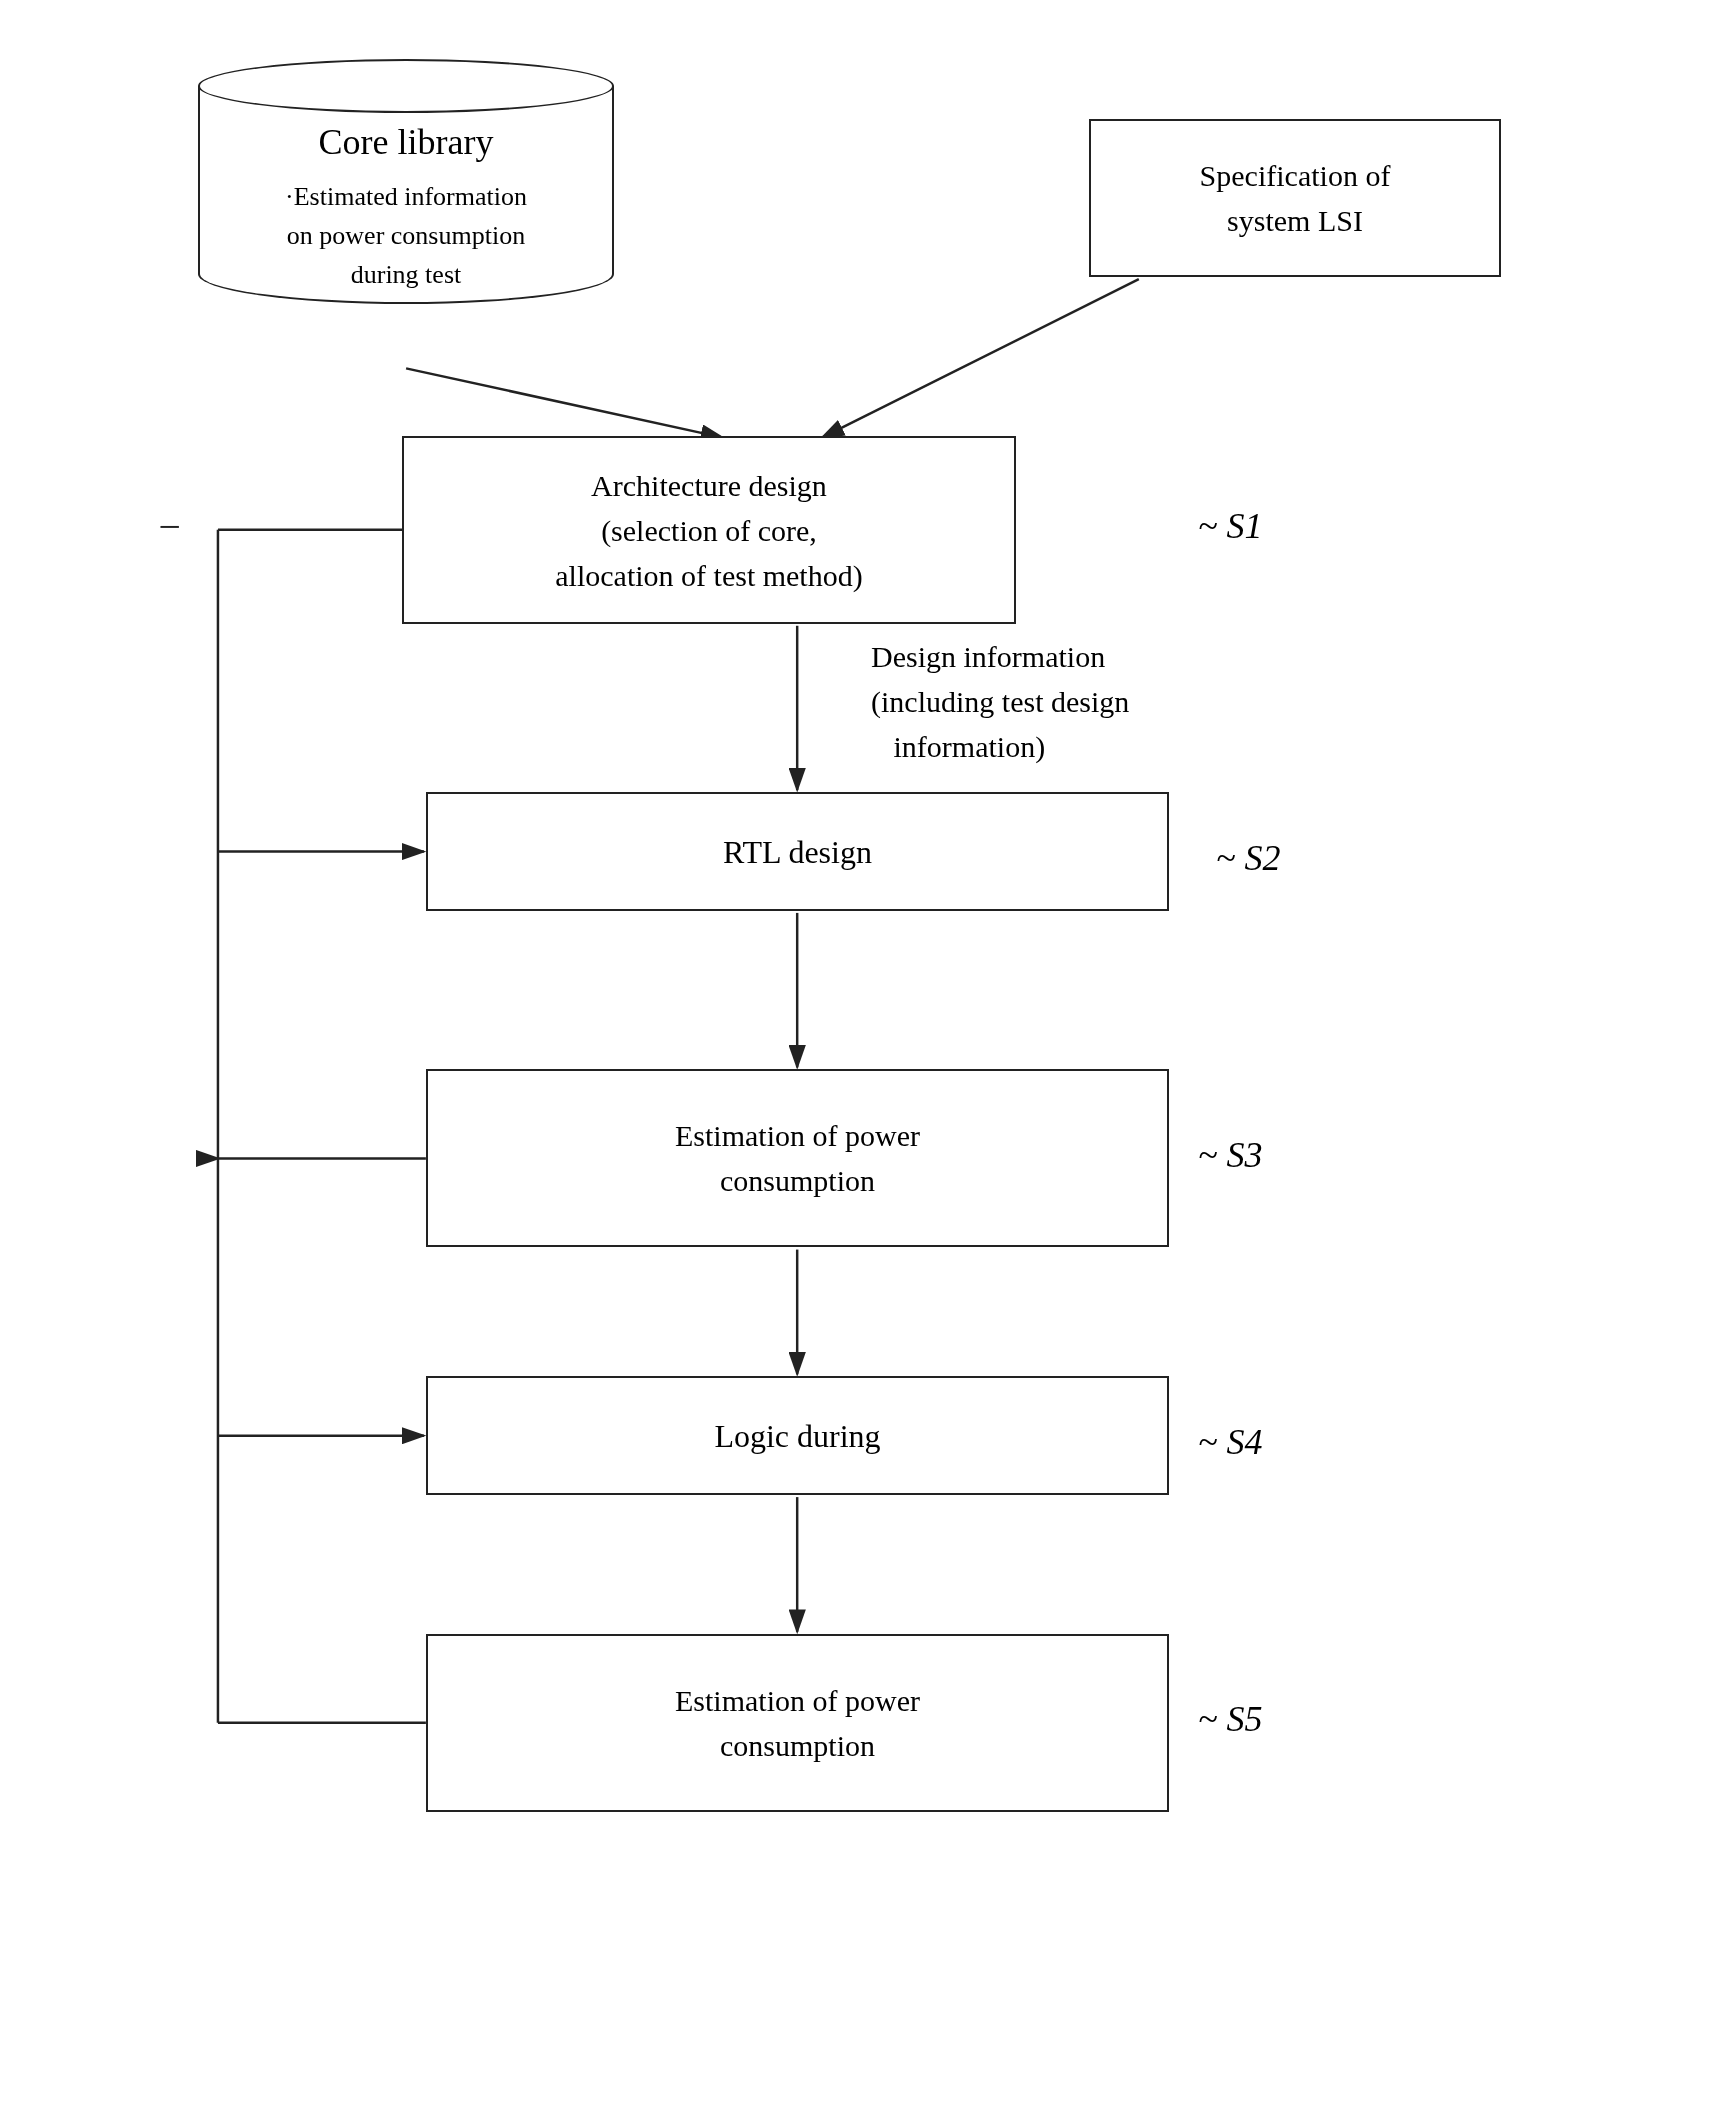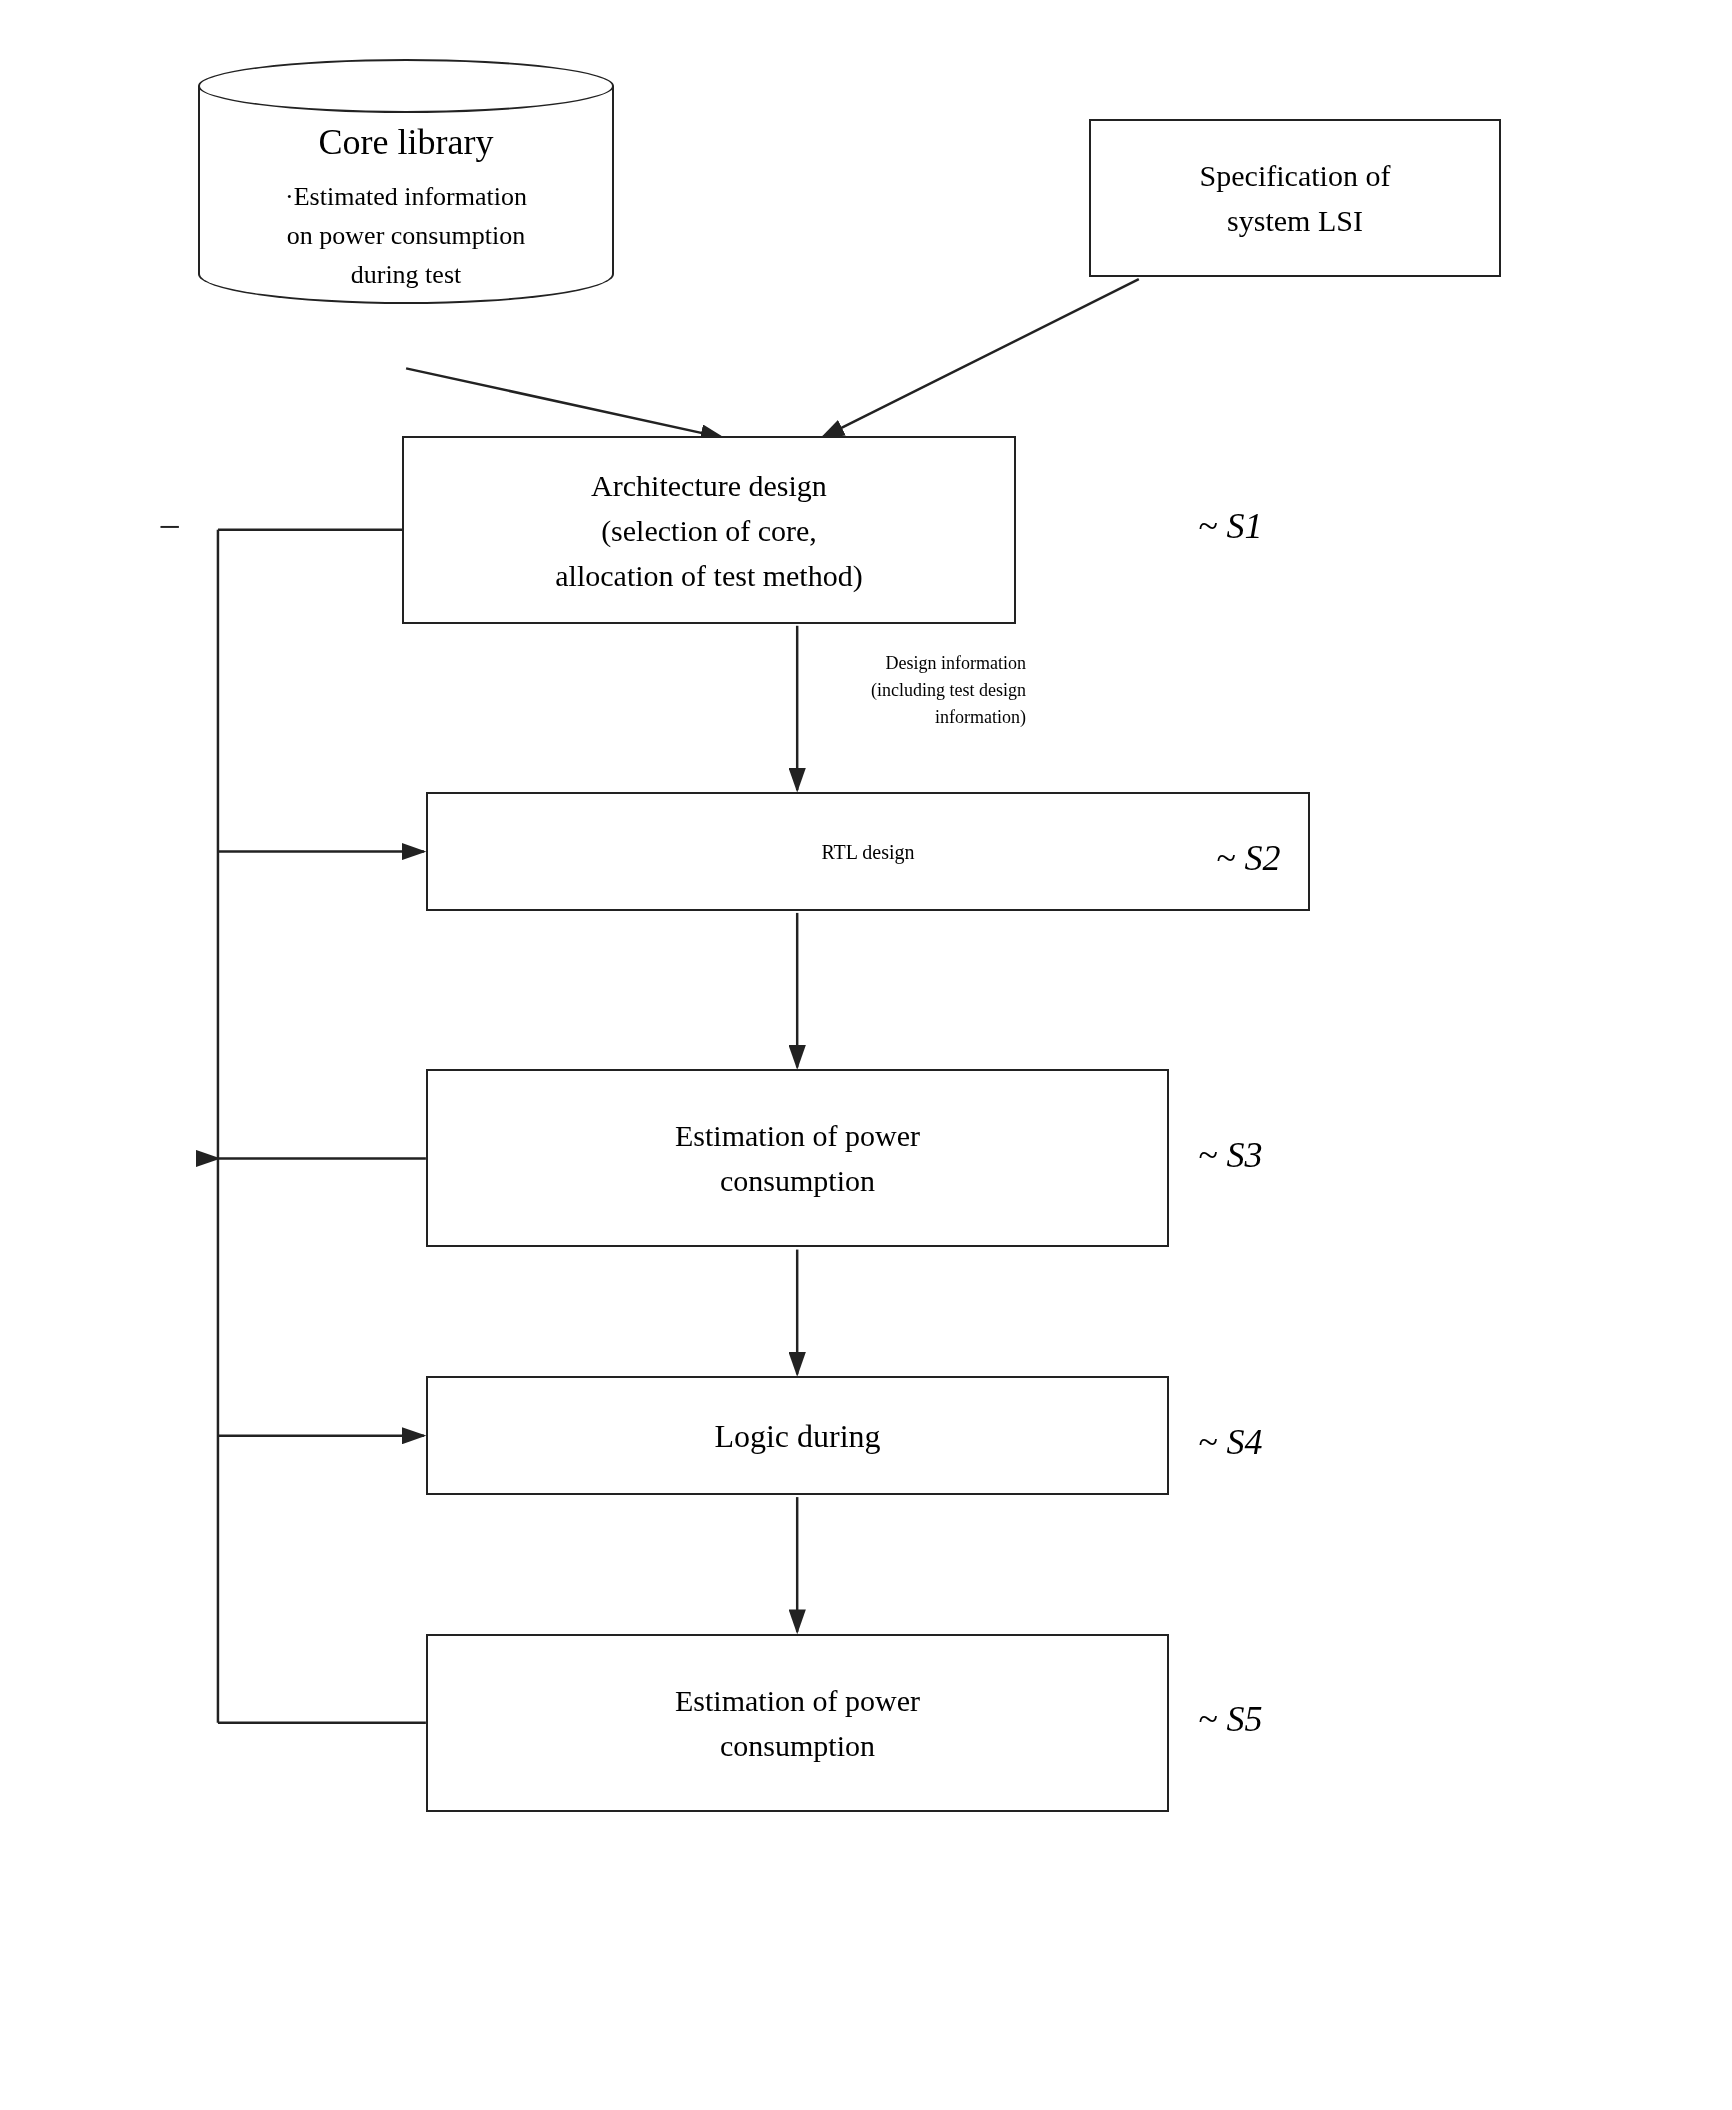--- a/index.html
+++ b/index.html
@@ -98,23 +98,23 @@
       top: 436px;
       width: 614px;
       height: 188px;
       font-size: 30px;
     }
 
     
     .rtl-box {
       left: 426px;
       top: 792px;
-      width: 884px;
+      width: 743px;
       height: 119px;
-      font-size: 20px;
+      font-size: 32px;
     }
 
     
     .est1-box {
       left: 426px;
       top: 1069px;
       width: 743px;
       height: 178px;
       font-size: 30px;
     }
@@ -150,24 +150,23 @@
       top: 0;
       left: 0;
       width: 1733px;
       height: 2111px;
       pointer-events: none;
     }
 
     
     .info-label {
       position: absolute;
-      font-size: 18px;
-      text-align: right;
-      line-height: 1.5;
-      margin-top: 16px;
+      font-size: 30px;
+      text-align: left;
+      line-height: 1.5;
     }
   </style>
 </head>
 <body>
 
 <div class="diagram-container">
 
   <svg class="arrows" viewBox="0 0 1750 2132" width="1733" height="2111">
     <defs>
       <marker id="arrowhead" markerWidth="10" markerHeight="7" refX="9" refY="3.5" orient="auto">

